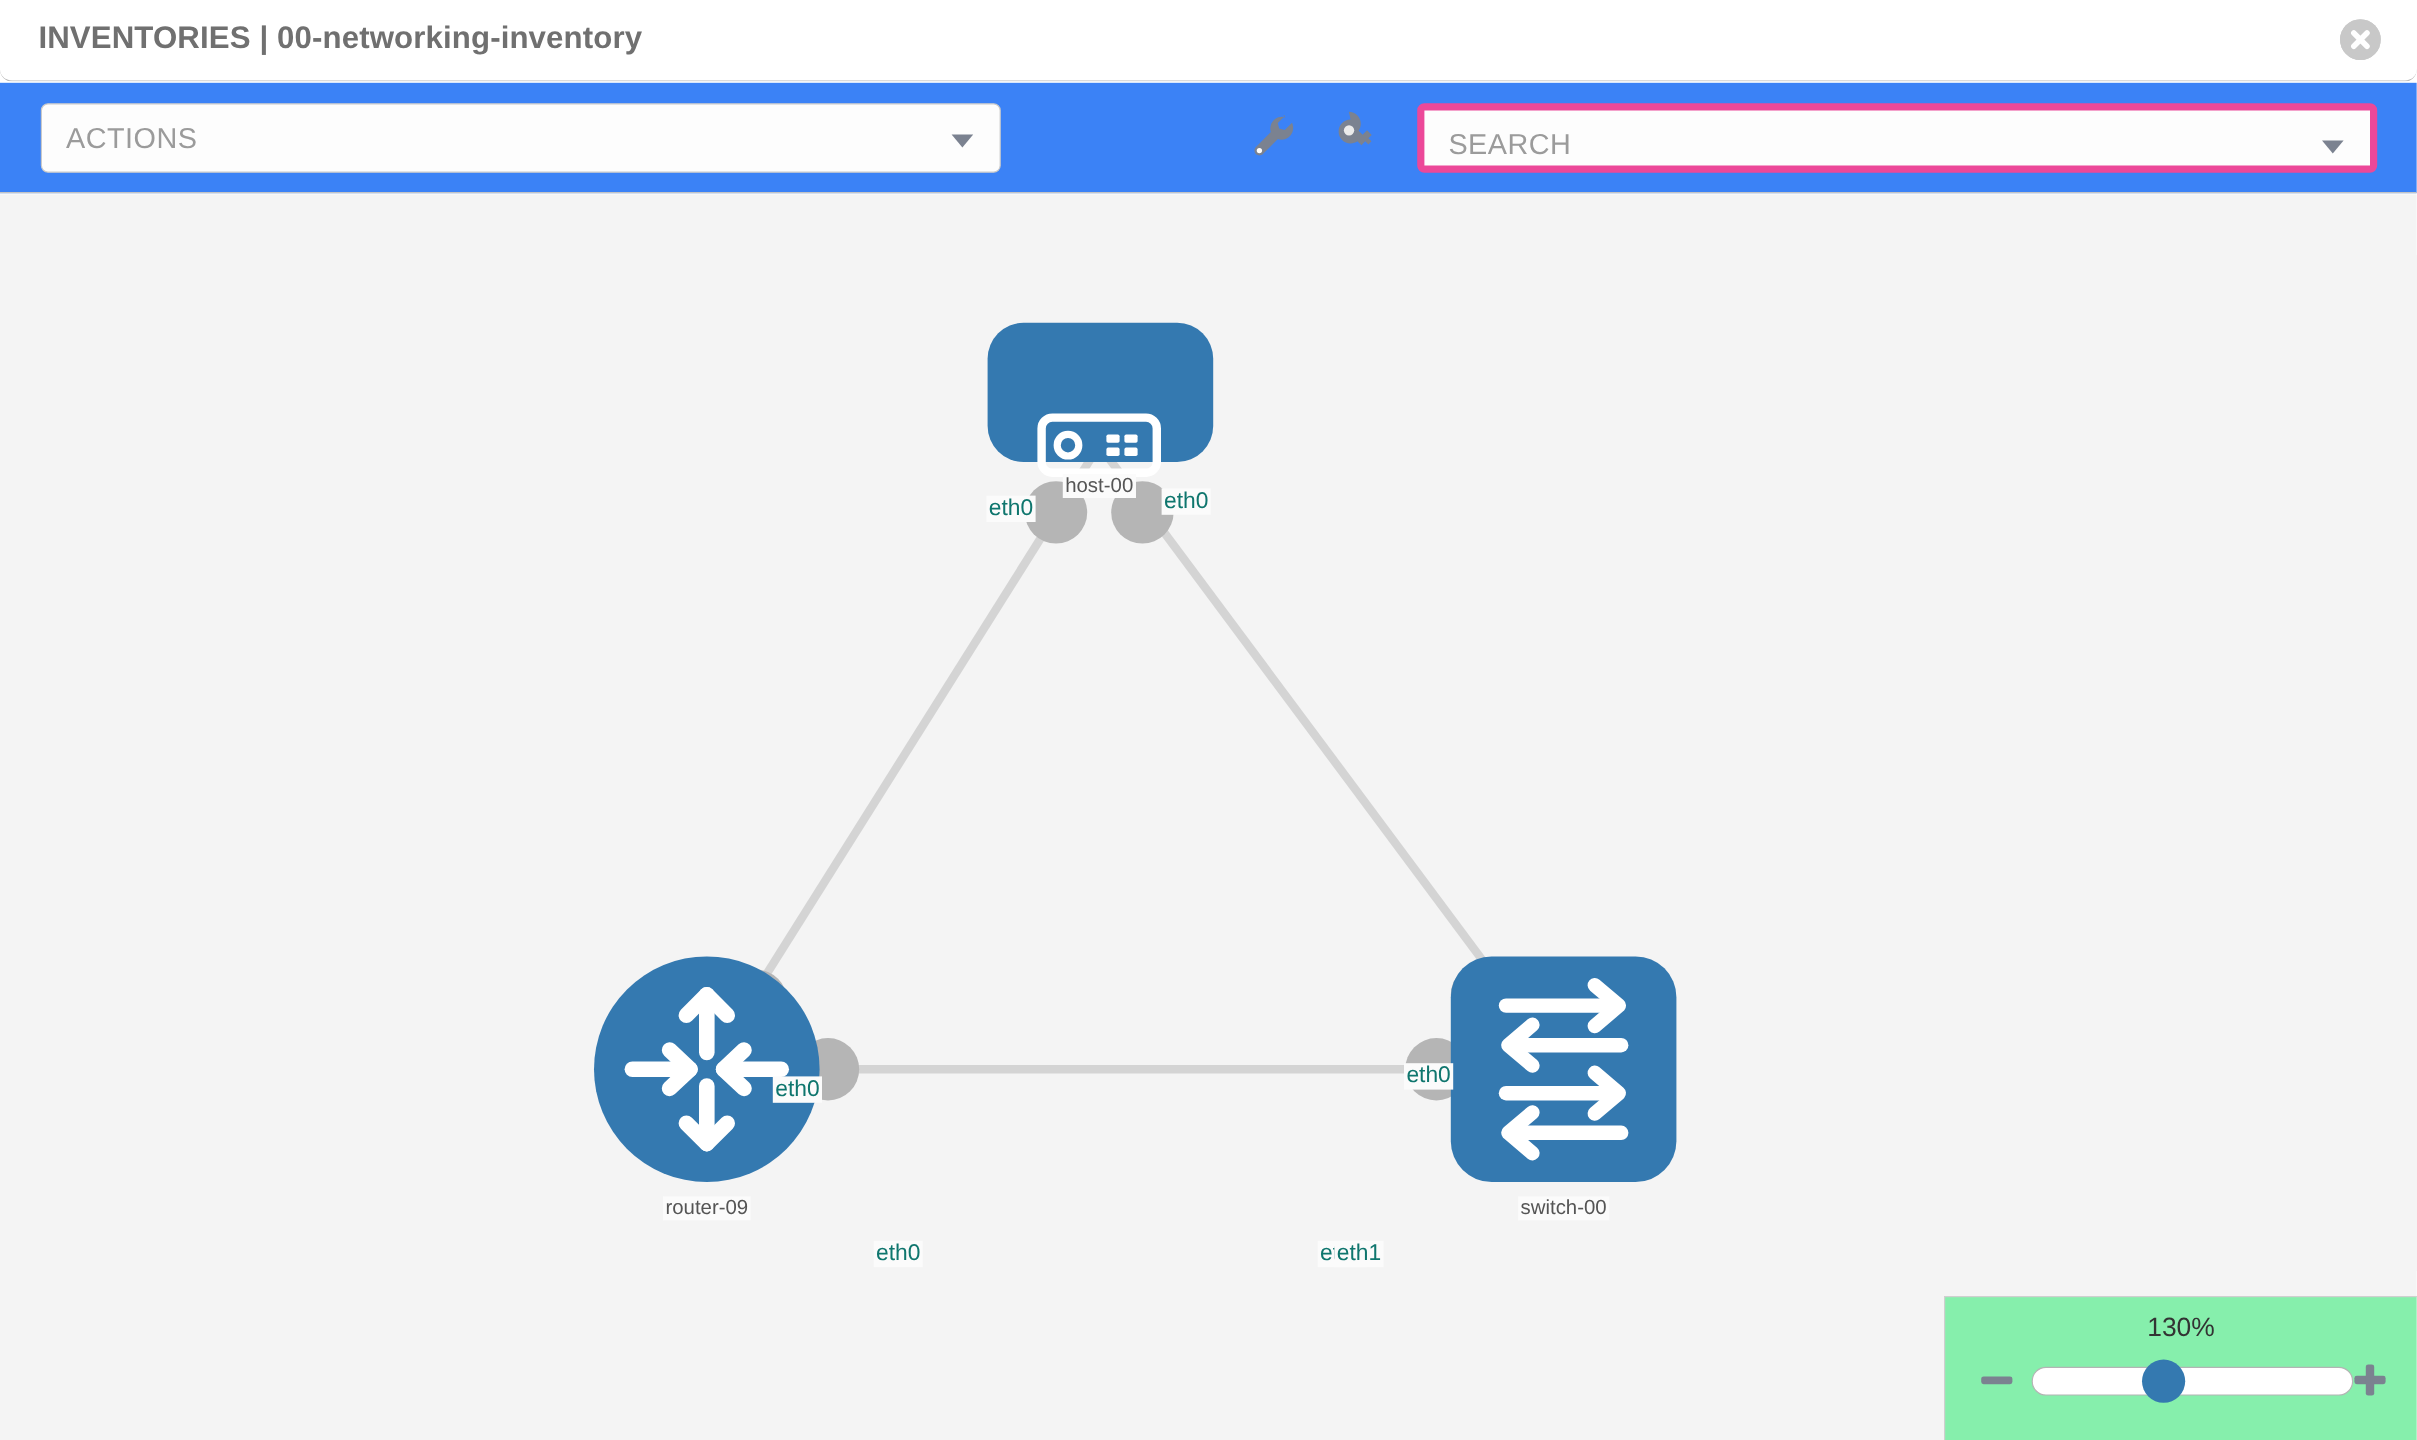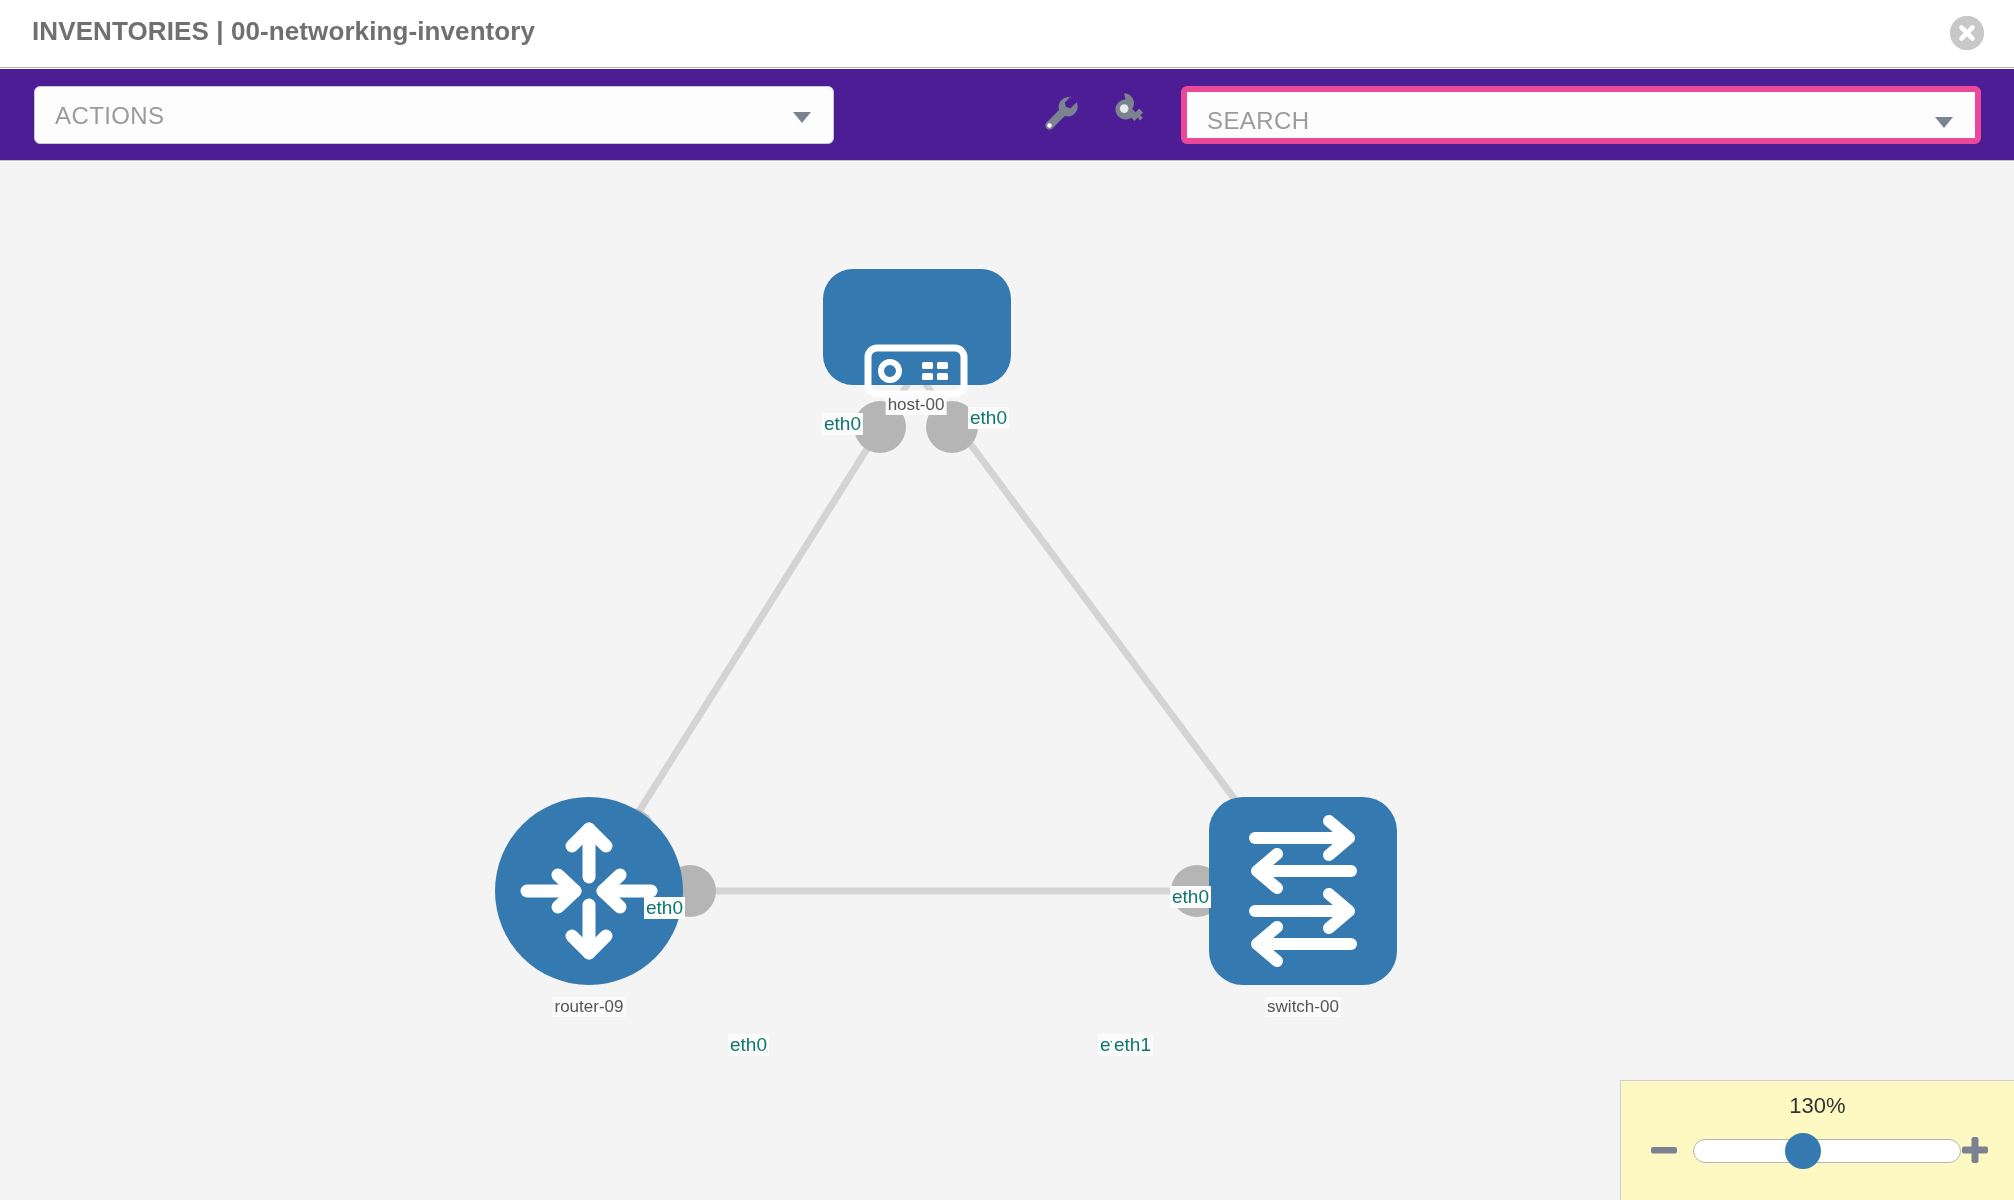--- a/index.html
+++ b/index.html
@@ -19,20 +19,21 @@
   }
 
   
   .header {
     position: absolute;
     left: 0; top: 0;
     width: 2014px;
     height: 68px;
     background: #ffffff;
     border-bottom: 1px solid #b7b7b7;
+    border-radius: 10px;
   }
   .header-title {
     position: absolute;
     left: 32px; top: 16px;
     font-size: 26px;
     font-weight: bold;
     color: #707070;
     letter-spacing: 0.1px;
     white-space: nowrap;
   }
@@ -45,21 +46,21 @@
     cursor: pointer;
   }
   .close-btn svg { display: block; }
 
   
   .toolbar {
     position: absolute;
     left: 0; top: 69px;
     width: 2014px;
     height: 92px;
-    background: #4c1d95;
+    background: #3b82f6;
     border-bottom: 1px solid #c4c4c4;
   }
   .actions-select {
     position: absolute;
     left: 34px; top: 17px;
     width: 800px; height: 58px;
     background: #fdfdfd;
     border: 1px solid #c9c9c9;
     border-radius: 6px;
     cursor: pointer;
@@ -133,21 +134,21 @@
     background: #fbfbfb;
     white-space: nowrap;
     padding: 0 2px;
   }
 
   
   .zoom-panel {
     position: absolute;
     left: 1620px; top: 1080px;
     width: 394px; height: 120px;
-    background: #fef9c3;
+    background: #86efac;
     border: 1px solid #cfcfcf;
     border-right: none;
     border-bottom: none;
   }
   .zoom-pct {
     position: absolute;
     left: 0; right: 0; top: 12px;
     text-align: center;
     font-size: 22px;
     color: #333333;

